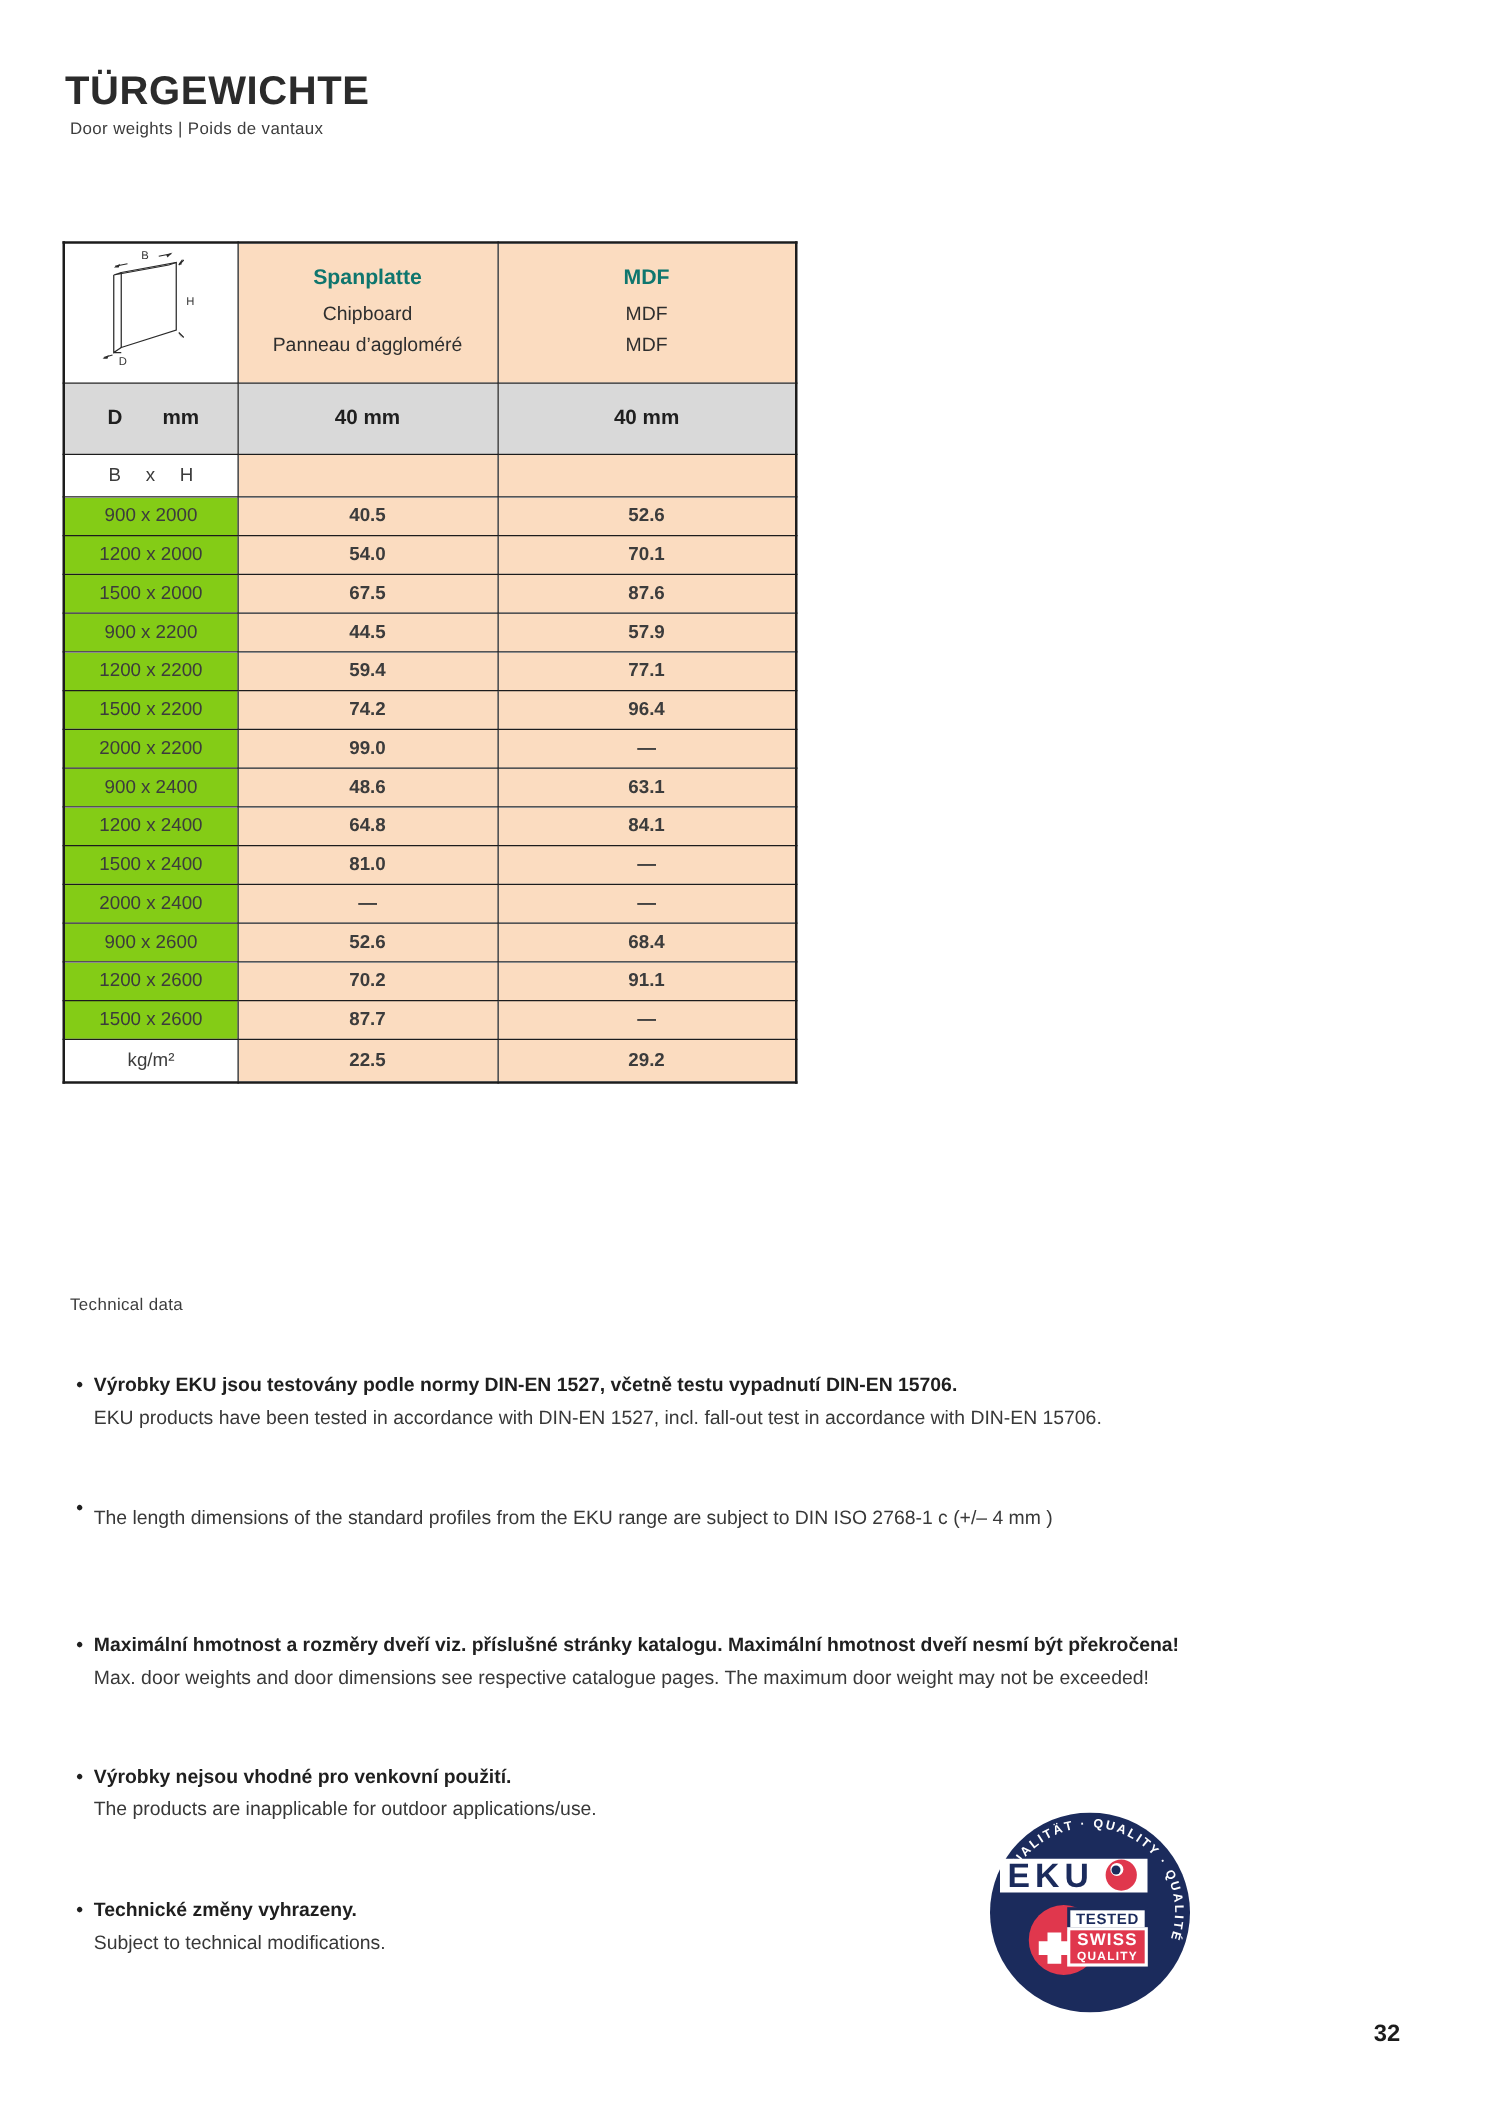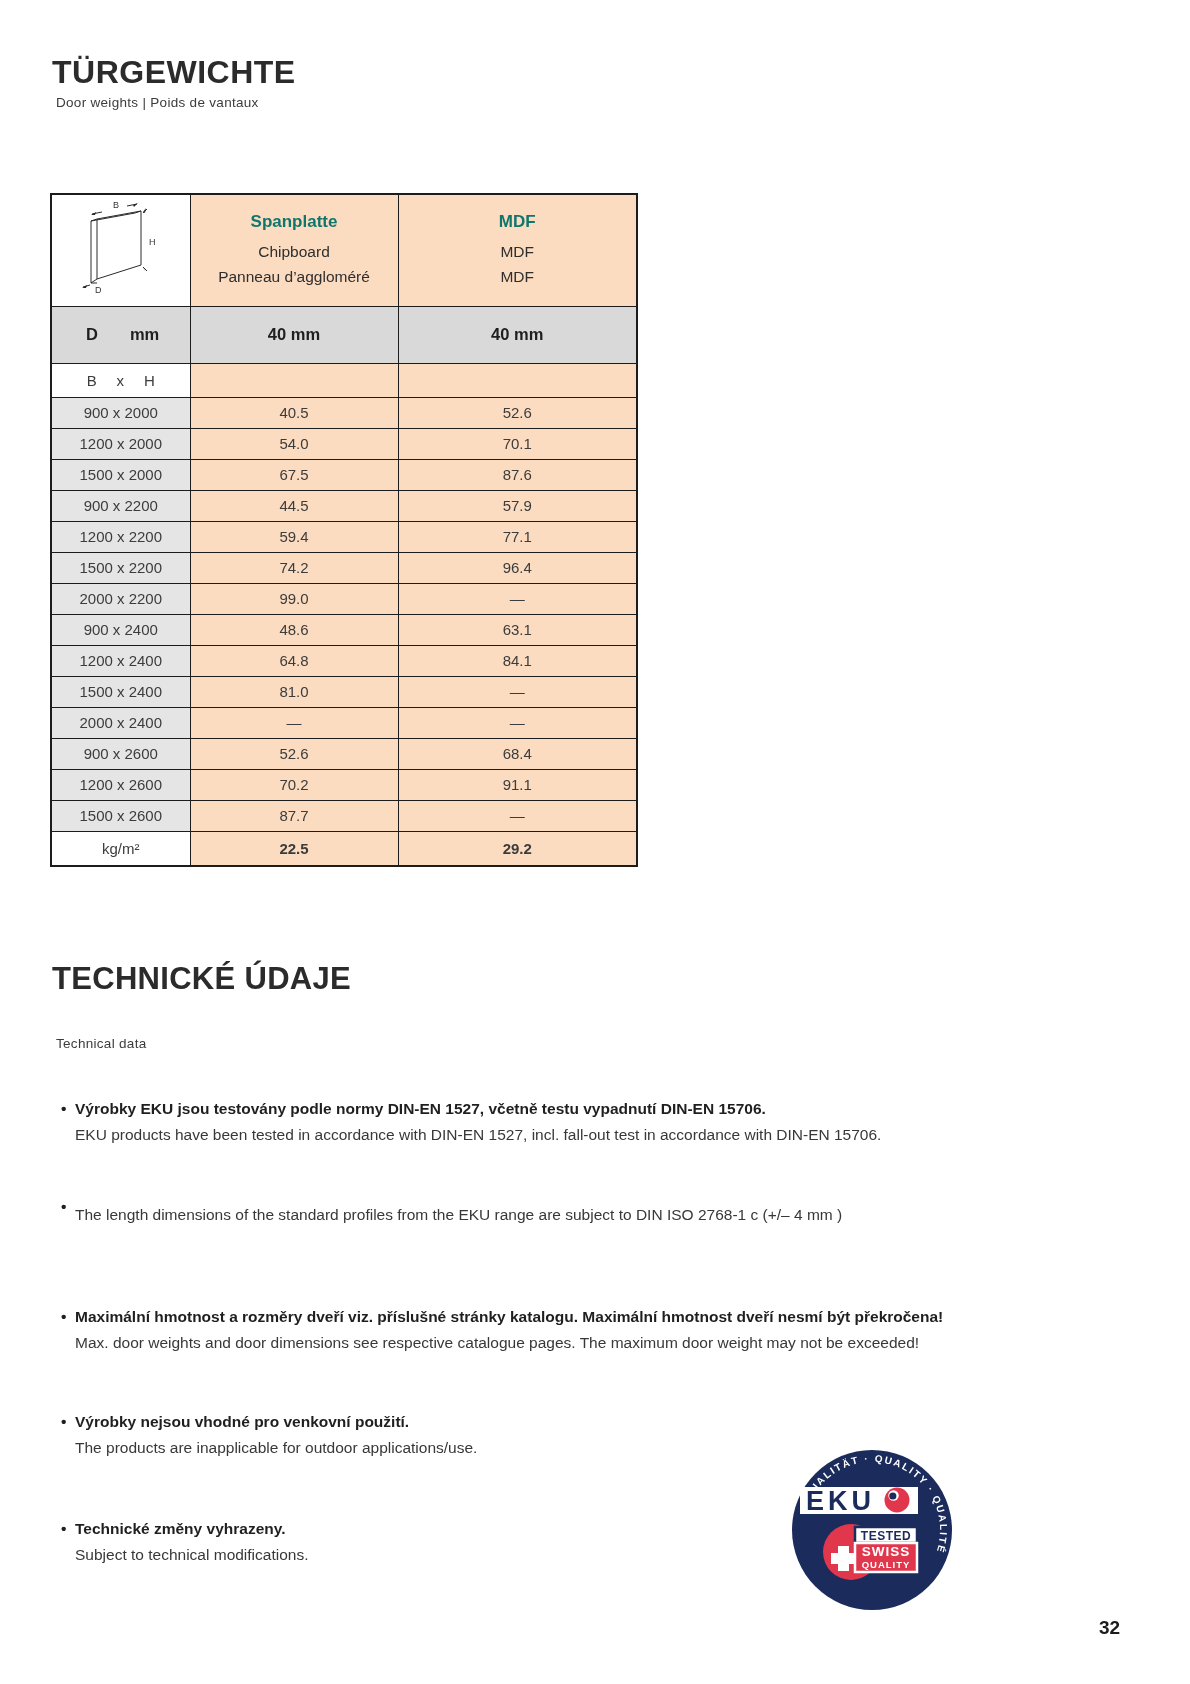--- a/index.html
+++ b/index.html
@@ -26,22 +26,22 @@
   .c-mat2{padding-left:38px;}
   .mat-title{font-weight:700;font-size:17px;color:#0f766e;margin-bottom:7px;}
   .mat-sub{font-size:15.5px;color:#2e2e2e;line-height:25px;}
   .r-thick{height:57px;}
   .r-thick td{background:#d9d9d9;font-weight:700;font-size:16.5px;color:#1f1f1f;}
   .dmm{display:flex;padding-left:34px;gap:32px;text-align:left;}
   .r-bxh{height:34px;}
   .bxh{display:flex;justify-content:space-between;width:68px;margin:0 auto;font-size:15px;}
   .c-peach{background:#fbdcc0;}
   .r-data{height:31px;}
-  .c-size{background:#e5e5e5;}
-  .c-val{background:#fbdcc0;}
+  .c-size{background:#84cc16;}
+  .c-val{background:#fbdcc0;font-weight:bold;}
   .r-foot{height:35px;padding-left:35px;}
   .c-kg{background:#ffffff;text-align:left;padding-left:33px;font-size:15px;}
   .c-foot{font-weight:700;font-size:16px;color:#151515;}
 
   
   .bullet{position:absolute;left:61px;display:flex;width:1040px;}
   .dot{font-size:15.5px;font-weight:700;color:#1f1f1f;width:14px;flex:0 0 14px;}
   .bline{font-size:15.5px;font-weight:700;color:#1f1f1f;}
   .rline{font-size:15.5px;color:#383838;margin-top:8px;}
   .bullet-1{top:1100px;} .bullet-2{top:1198px;} .bullet-3{top:1308px;}
@@ -195,21 +195,20 @@
         </tr>
 
       <tr class="r-foot">
         <td class="c-kg">kg/m²</td>
         <td class="c-val c-foot">22.5</td>
         <td class="c-val c-foot">29.2</td>
       </tr>
     </tbody>
   </table>
 
-  <div class="tech-title">TECHNICKÉ ÚDAJE</div>
   <div class="tech-sub">Technical data</div>
 
   <div class="bullet bullet-1">
     <span class="dot">•</span>
     <div>
       <div class="bline">Výrobky EKU jsou testovány podle normy DIN-EN 1527, včetně testu vypadnutí DIN-EN 15706.</div>
       <div class="rline">EKU products have been tested in accordance with DIN-EN 1527, incl. fall-out test in accordance with DIN-EN 15706.</div>
     </div>
   </div>
   <div class="bullet bullet-2">

